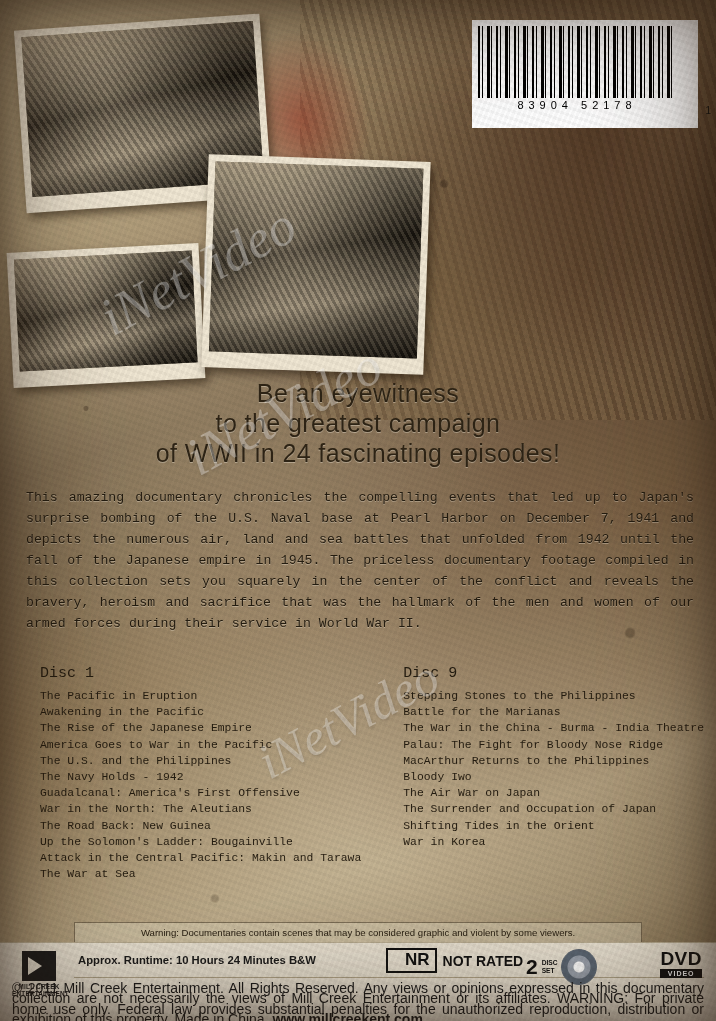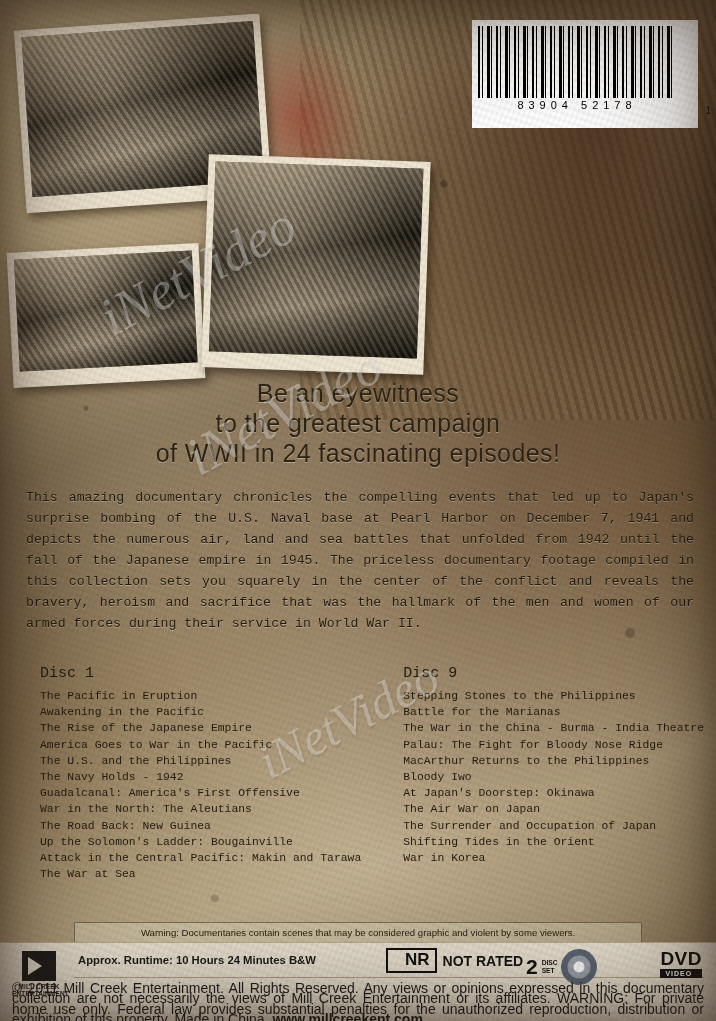--- a/index.html
+++ b/index.html
@@ -212,21 +212,21 @@
     display: flex; align-items: center; gap: 4px;
   }
   #discset .num { font-size: 21px; font-weight: bold; color: #111; line-height: 20px; }
   #discset .sub { font-size: 6.6px; font-weight: bold; color: #111; line-height: 8px; }
   #disc-icon {
     width: 34px; height: 34px; border-radius: 50%;
     background: radial-gradient(circle at 50% 50%, #fff 0 5px, #9aa2ad 6px 11px, #5a6673 12px 17px);
     border: 1px solid #5a6673;
   }
   #dvdlogo {
-    position: absolute; right: 14px; top: 6px; 
+    position: absolute; right: 14px; top: 6px; text-align: center;
   }
   #dvdlogo .d {
     font-size: 19px; font-weight: bold; color: #111; letter-spacing: .5px; line-height: 20px;
   }
   #dvdlogo .v {
     font-size: 7px; font-weight: bold; color: #fff; background: #111;
     padding: 1px 5px; letter-spacing: 1px;
   }
   #legal {
     position: absolute; left: 12px; right: 12px; top: 40px;
@@ -307,21 +307,20 @@
     </div>
     <div class="disc-col">
       <div class="disc-title">Disc 9</div>
       <ul class="disc-list">
         <li>Stepping Stones to the Philippines</li>
         <li>Battle for the Marianas</li>
         <li>The War in the China - Burma - India Theatre</li>
         <li>Palau: The Fight for Bloody Nose Ridge</li>
         <li>MacArthur Returns to the Philippines</li>
         <li>Bloody Iwo</li>
-        <li>At Japan's Doorstep: Okinawa</li>
         <li>The Air War on Japan</li>
         <li>The Surrender and Occupation of Japan</li>
         <li>Shifting Tides in the Orient</li>
         <li>War in Korea</li>
       </ul>
     </div>
   </div>
 
   <div id="warning">Warning: Documentaries contain scenes that may be considered graphic and violent by some viewers.</div>
 

